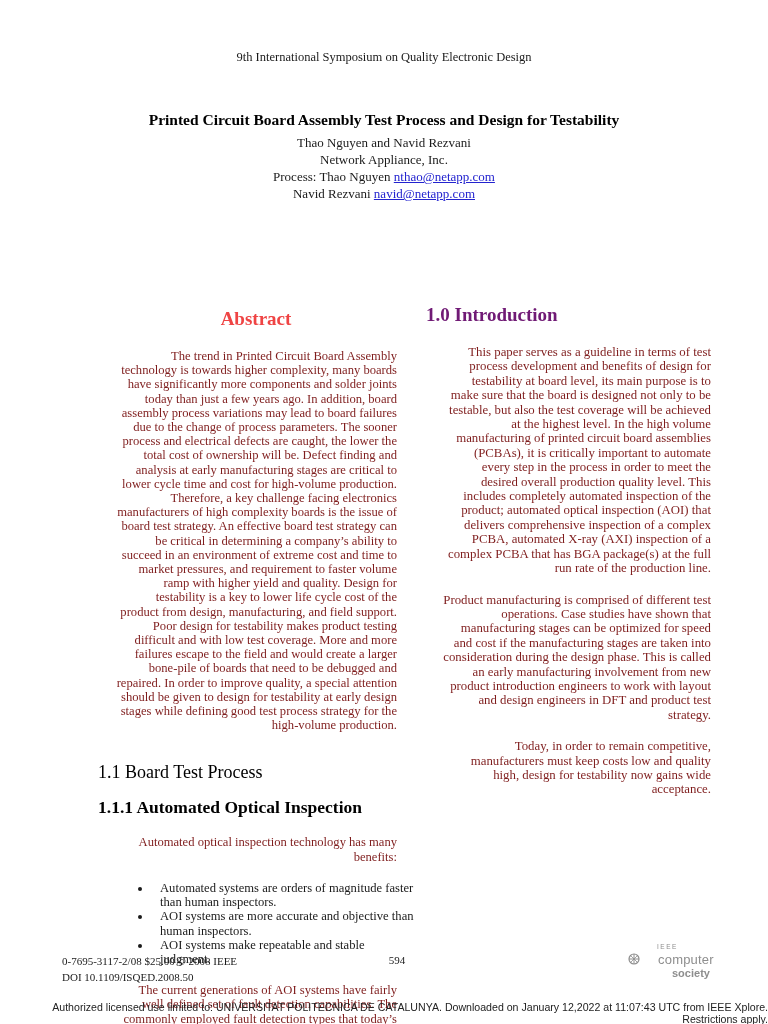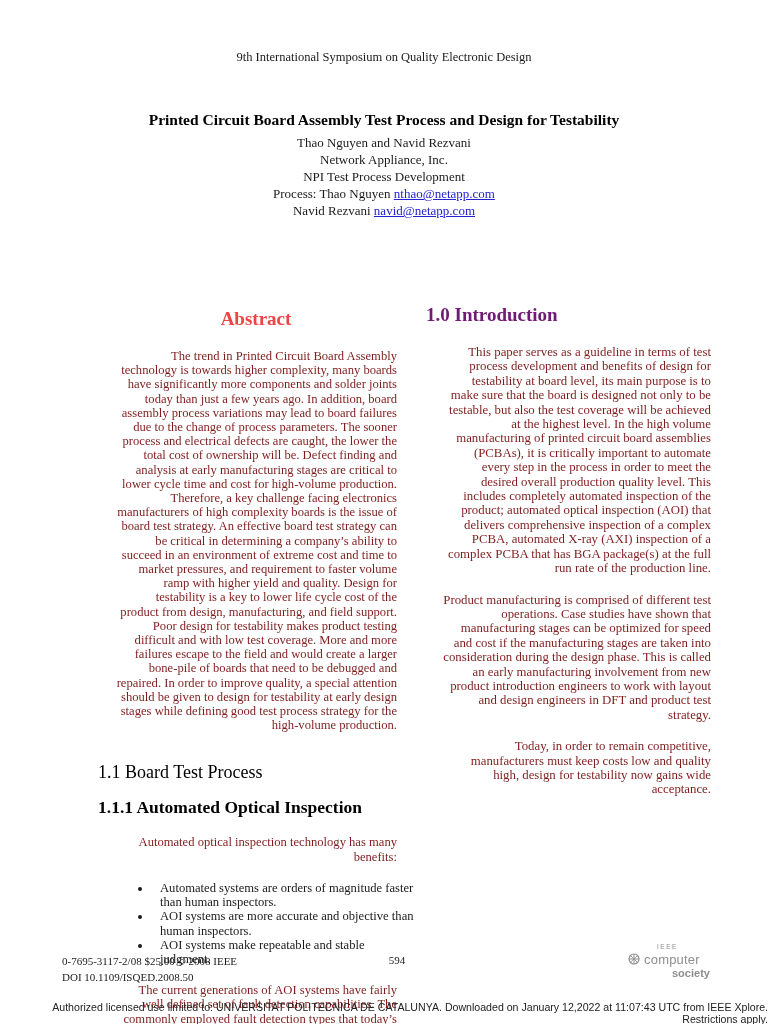--- a/index.html
+++ b/index.html
@@ -35,40 +35,39 @@
   }
   .footer-pagenum{
     position:absolute;left:0;top:954px;width:768px;text-align:center;
     font-size:11px;color:#1a1a1a;padding-left:13px;
   }
   .cslogo{
     position:absolute;left:628px;top:944px;width:100px;color:#8e8e8e;
     font-family:"Liberation Sans","DejaVu Sans",sans-serif;line-height:1;
   }
   .cs-top{font-size:6.5px;letter-spacing:1.5px;margin-left:29px;margin-bottom:1px;}
-  .cs-mid{display:flex;align-items:center;gap:4px;}
+  .cs-mid{display:flex;align-items:center;gap:18px;}
   .cs-mid .cs-word{font-size:13px;font-weight:500;letter-spacing:0.2px;}
   .cs-bot{font-size:11px;font-weight:700;margin-left:44px;margin-top:0px;}
   .cs-emblem{flex:0 0 auto;}
   .stamp{
     position:absolute;left:0;top:1001px;width:768px;text-align:right;
     font-family:"Liberation Sans","DejaVu Sans",sans-serif;
     font-size:10.6px;color:#222;
   }
 </style>
 </head>
 <body>
 
 <div class="conf-header">9th International Symposium on Quality Electronic Design</div>
 
 <div class="title-block">
   <div class="paper-title">Printed Circuit Board Assembly Test Process and Design for Testability</div>
   <div class="byline">Thao Nguyen and Navid Rezvani</div>
   <div class="byline">Network Appliance, Inc.</div>
-  <div class="byline">NPI Test Process Development</div>
   <div class="byline">
     <span>Process:  Thao Nguyen</span>
     <a class="email">nthao@netapp.com</a>
   </div>
   <div class="byline">
     <span>Navid Rezvani</span>
     <a class="email">navid@netapp.com</a>
   </div>
 </div>
 

